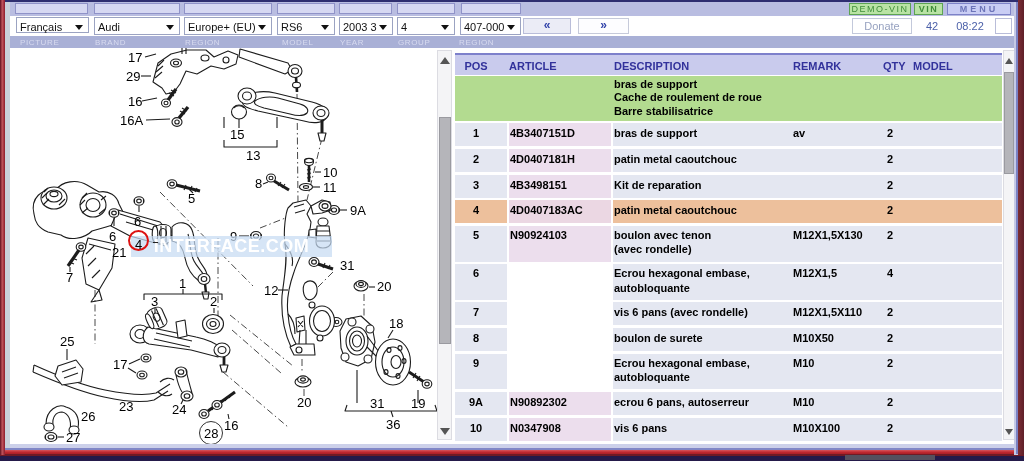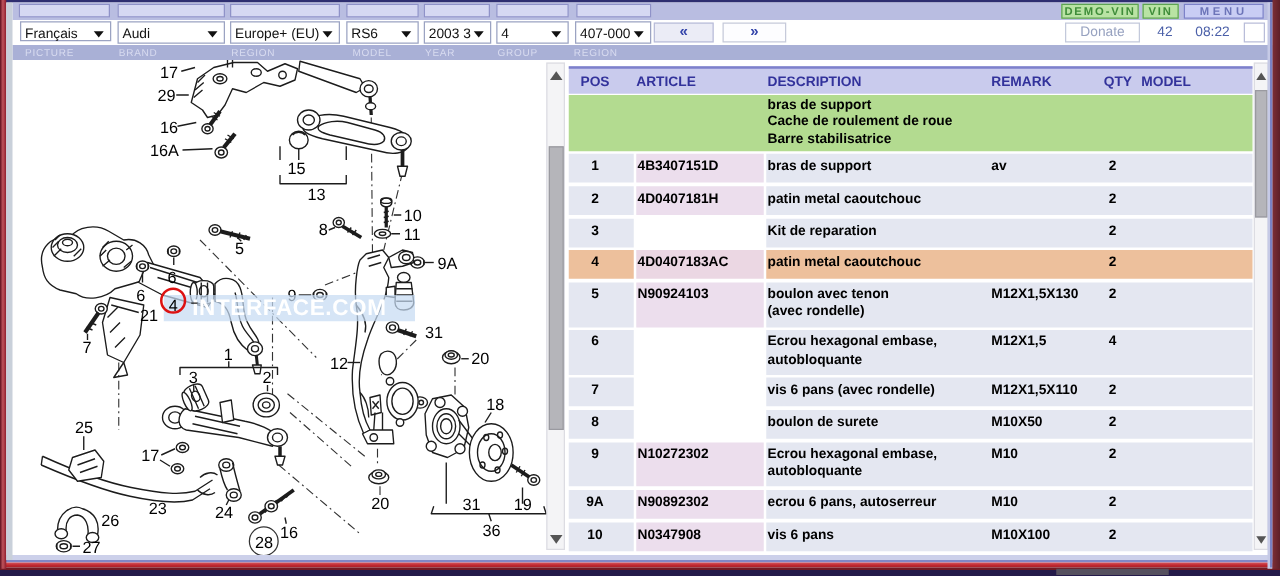--- a/index.html
+++ b/index.html
@@ -23,21 +23,21 @@
 
 <div class="a" style="left:0;top:0;width:1024px;height:2px;background:#2e2e70"></div>
 <div class="a" style="left:10px;top:2px;width:1008px;height:14px;background:#b9bde1"></div>
 <div class="a hbx" style="left:15px;width:73px"></div>
 <div class="a hbx" style="left:94px;width:86px"></div>
 <div class="a hbx" style="left:184px;width:88px"></div>
 <div class="a hbx" style="left:277px;width:58px"></div>
 <div class="a hbx" style="left:339px;width:53px"></div>
 <div class="a hbx" style="left:397px;width:58px"></div>
 <div class="a hbx" style="left:461px;width:60px"></div>
-<div class="a" style="left:849px;top:3px;width:62px;height:12px;background:#b9e3a4;border:1px solid #5da352;color:#3f8d3a;font-size:9px;font-weight:bold;letter-spacing:1.5px;text-align:center;line-height:10px">DEMO-VIN</div>
+<div class="a" style="left:849px;top:3px;width:62px;height:12px;background:#b9e3a4;border:1px solid #5da352;color:#3f8d3a;font-size:9px;font-weight:normal;letter-spacing:1.5px;text-align:center;line-height:10px">DEMO-VIN</div>
 <div class="a" style="left:914px;top:3px;width:29px;height:12px;background:#b9e3a4;border:1px solid #5da352;color:#3f8d3a;font-size:9px;font-weight:bold;letter-spacing:1.5px;text-align:center;line-height:10px">VIN</div>
 <div class="a" style="left:947px;top:3px;width:64px;height:12px;background:#c9cdf4;border:1px solid #7d82c8;color:#6c74b8;font-size:9px;font-weight:bold;letter-spacing:3px;text-align:center;line-height:10px">MENU</div>
 
 <div class="a" style="left:10px;top:16px;width:1008px;height:20px;background:#fff"></div>
 <div class="a sel" style="left:16px;top:17px;width:73px;height:16px">Français<span class="ar"></span></div>
 <div class="a sel" style="left:94px;top:17px;width:86px;height:18px">Audi<span class="ar"></span></div>
 <div class="a sel" style="left:184px;top:17px;width:88px;height:18px">Europe+ (EU)<span class="ar"></span></div>
 <div class="a sel" style="left:277px;top:17px;width:58px;height:18px">RS6<span class="ar"></span></div>
 <div class="a sel" style="left:339px;top:17px;width:54px;height:18px">2003 3<span class="ar"></span></div>
 <div class="a sel" style="left:397px;top:17px;width:58px;height:18px">4<span class="ar"></span></div>
@@ -91,20 +91,23 @@
     </div>
  <div class="dsc">
       <span class="t" style="display:block;margin-top:2px">patin metal caoutchouc</span>
   <span class="t qt" style="top:3px">2</span>
  </div>
   </div>
 <div class="rowc" style="top:174.5px;height:23.2px">
  <div class="pos">
       <span class="t" style="margin-top:3px">3</span>
     </div>
+ <div class="art">
+      <span class="t" style="display:block;margin-top:2px">4B3498151</span>
+    </div>
  <div class="dsc">
       <span class="t" style="display:block;margin-top:2px">Kit de reparation</span>
   <span class="t qt" style="top:3px">2</span>
  </div>
   </div>
 <div class="rowc s1" style="top:200.2px;height:23.2px">
  <div class="pos">
       <span class="t" style="margin-top:3px">4</span>
     </div>
  <div class="art">
@@ -154,23 +157,20 @@
     </div>
  <div class="dsc">
       <span class="t" style="display:block;margin-top:2px">boulon de surete</span>
   <span class="t rm" style="top:3px">M10X50</span>
   <span class="t qt" style="top:3px">2</span>
  </div>
   </div>
 <div class="rowc" style="top:353.7px;height:35.7px">
  <div class="pos">
       <span class="t" style="margin-top:2px">9</span>
-    </div>
- <div class="art">
-      <span class="t" style="display:block;margin-top:1px">N10272302</span>
     </div>
  <div class="dsc">
       <span class="t" style="display:block;margin-top:1px">Ecrou hexagonal embase,<br>autobloquante</span>
   <span class="t rm" style="top:2px">M10</span>
   <span class="t qt" style="top:2px">2</span>
  </div>
   </div>
 <div class="rowc" style="top:391.9px;height:23.2px">
  <div class="pos">
       <span class="t" style="margin-top:3px">9A</span>

